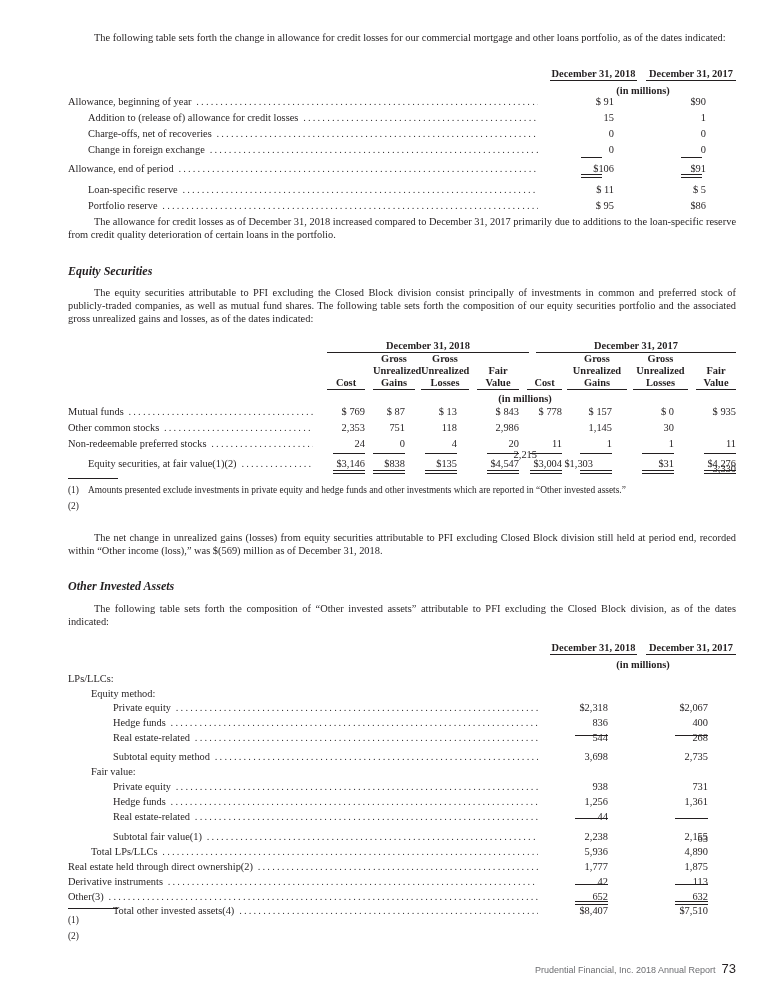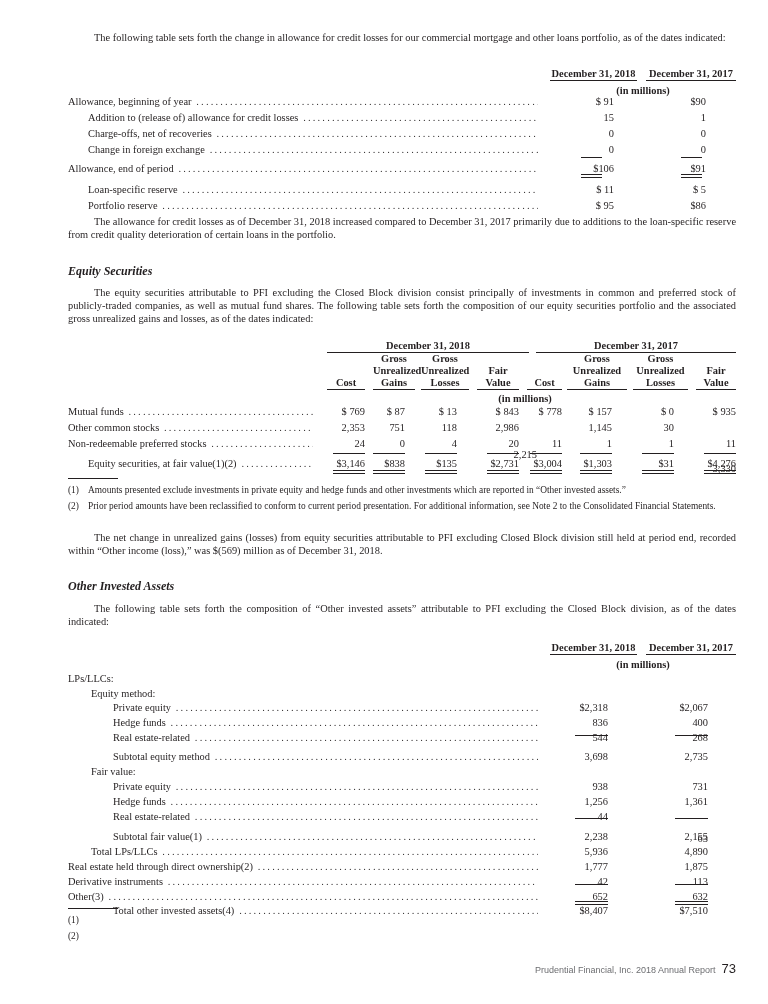--- a/index.html
+++ b/index.html
@@ -159,23 +159,23 @@
         <div class="val" style="left: 459px; width: 35px;">11</div>
         <div class="val" style="left: 499px; width: 45px;">1</div>
         <div class="val" style="left: 565px; width: 41px;">1</div>
         <div class="val" style="left: 628px; width: 40px;">11</div>
       </div>
       <div class="row" style="top: 457px;">
         <div class="lbl" style="left: 20px; width: 225px;"><span>Equity securities, at fair value(1)(2)</span><span class="dots"> ........................................................................................................................................................................................................</span></div>
         <div class="val" style="left: 259px; width: 38px;">$3,146</div>
         <div class="val" style="left: 305px; width: 32px;">$838</div>
         <div class="val" style="left: 353px; width: 36px;">$135</div>
-        <div class="val" style="left: 409px; width: 42px;">$2,731</div>
+        <div class="val" style="left: 409px; width: 42px;">$4,547</div>
         <div class="val" style="left: 459px; width: 35px;">$3,004</div>
-        <div class="val" style="left: 499px; width: 45px;">$1,303</div>
+        <div class="val" style="left: 480px; width: 45px;">$1,303</div>
         <div class="val" style="left: 565px; width: 41px;">$31</div>
         <div class="val" style="left: 628px; width: 40px;">$4,276</div>
       </div>
     </div>
   <div id="equity-rules">
       <div class="sline" style="left: 333px; width: 32px; top: 453px;"></div>
       <div class="dline" style="left: 333px; width: 32px; top: 470px;"></div>
       <div class="sline" style="left: 373px; width: 32px; top: 453px;"></div>
       <div class="dline" style="left: 373px; width: 32px; top: 470px;"></div>
       <div class="sline" style="left: 425px; width: 32px; top: 453px;"></div>
@@ -194,21 +194,20 @@
 </div>
 
 <div class="rule" style="top:478px;"></div>
 <div id="equity-fns">
     <div class="fn" style="top: 484px; height: 26px;">
       <span class="num">(1)</span>
       <span class="txt">Amounts presented exclude investments in private equity and hedge funds and other investments which are reported in “Other invested assets.”</span>
     </div>
     <div class="fn" style="top: 500px; height: 26px;">
       <span class="num">(2)</span>
-      <span class="txt">Prior period amounts have been reclassified to conform to current period presentation. For additional information, see Note 2 to the Consolidated Financial Statements.</span>
     </div>
   </div>
 
 <div class="abs para" style="top:531px;">The net change in unrealized gains (losses) from equity securities attributable to PFI excluding Closed Block division still held at period end, recorded within “Other income (loss),” was $(569) million as of December 31, 2018.</div>
 
 <div class="abs heading" style="top:580px;">Other Invested Assets</div>
 <div class="abs para" style="top:602px;">The following table sets forth the composition of “Other invested assets” attributable to PFI excluding the Closed Block division, as of the dates indicated:</div>
 
 <div>
   <div class="hdr uline" style="left:550px;top:641px;width:87px;">December 31, 2018</div>

